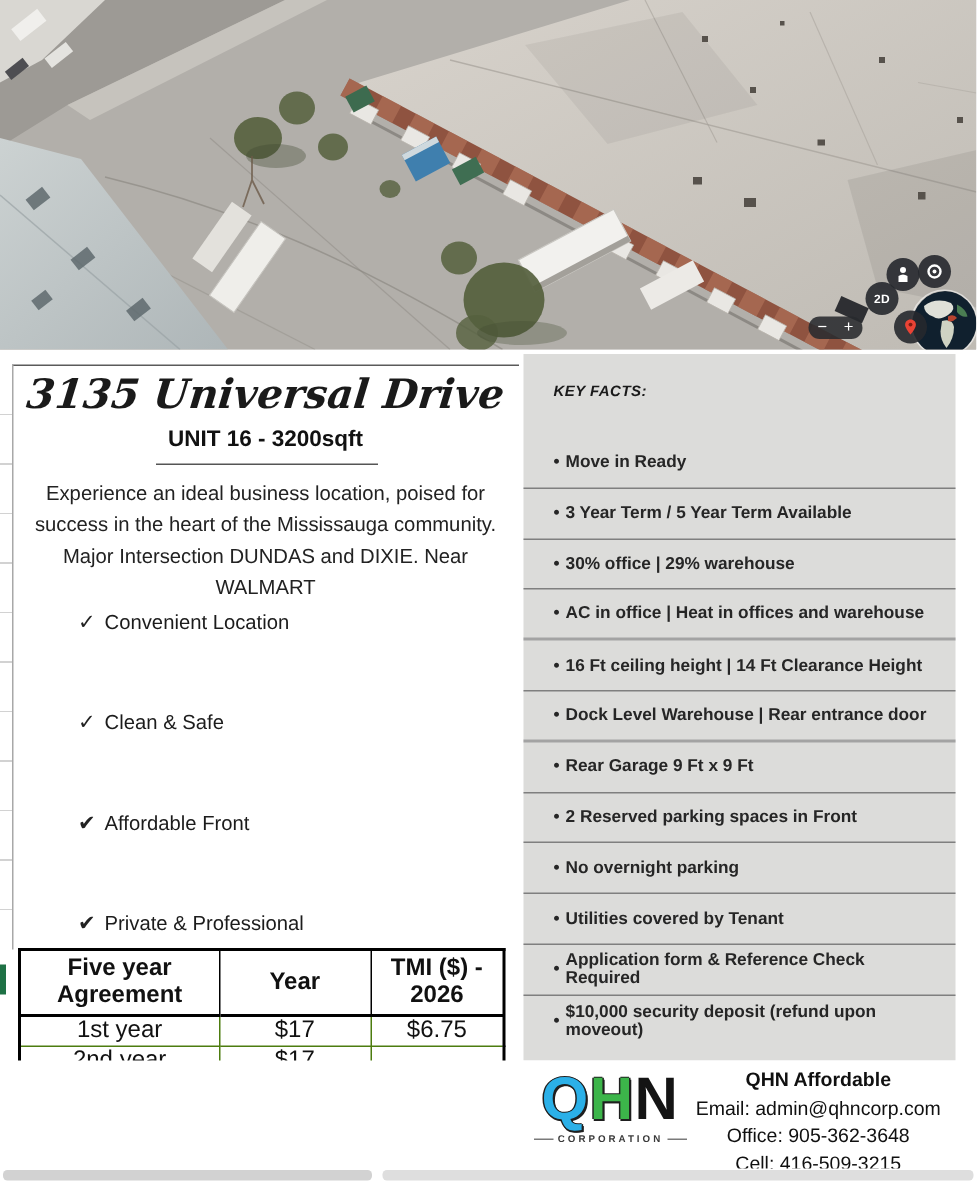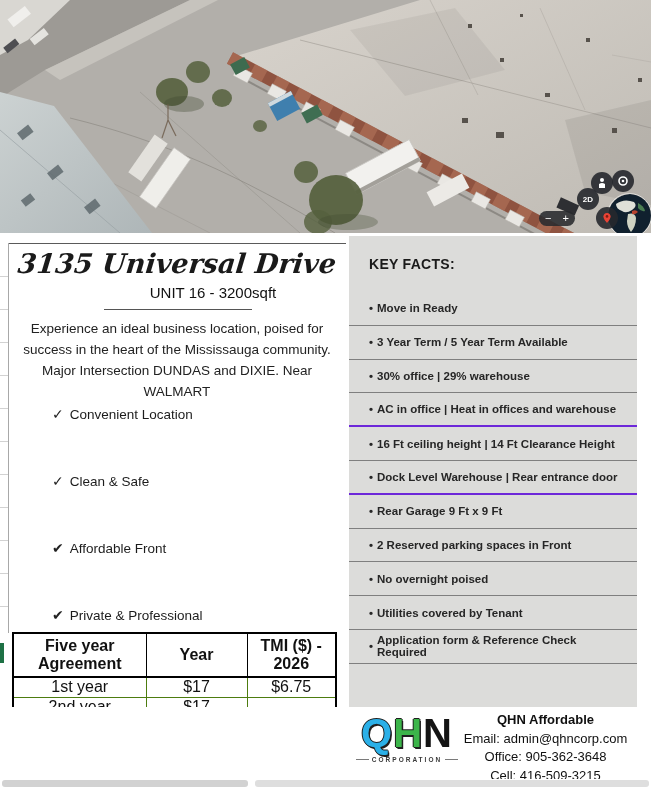--- a/index.html
+++ b/index.html
@@ -24,47 +24,47 @@
   .margin-grid { position:absolute; left:0; top:244px; width:8px; height:392px;
     background:repeating-linear-gradient(to bottom, transparent 0 32px, #d2d2d2 32px 33px); }
   .green-mark { position:absolute; left:0; top:643px; width:4px; height:20px; background:#1e7145; }
   .content-top-border { position:absolute; left:8px; top:243px; width:338px; height:1px; background:#5a5a5a; }
   .content-left-border { position:absolute; left:8px; top:243px; width:1px; height:390px; background:#a8a8a8; }
 
   .listing-title { position:absolute; left:8px; top:248px; width:338px; text-align:center;
     font-family:"DejaVu Serif", serif; font-style:italic; font-weight:700; font-size:27px; color:#1a1a1a;
     transform:skewX(-6deg); }
   .listing-subtitle { position:absolute; left:8px; top:284px; width:338px; text-align:center;
-    font-size:15px; font-weight:400; color:#111;margin-left:36px; }
+    font-size:15px; font-weight:700; color:#111; }
   .title-divider { position:absolute; left:104px; top:309px; width:148px; height:1px; background:#555; }
   .listing-desc { position:absolute; left:12px; top:318px; width:330px; text-align:center;
     font-size:13.5px; line-height:21px; color:#222; }
 
   .features { position:absolute; left:52px; top:404px; width:290px; }
   .feature { display:flex; align-items:center; gap:6px; height:20px; margin-bottom:47px;
     font-size:13.5px; color:#1c1c1c; }
   .feature .check { font-size:14px; color:#222; }
 
   
   .rate-table { position:absolute; left:12px; top:632px; width:323px; border-collapse:collapse;
     border:2px solid #000; table-layout:fixed; font-size:16px; color:#111; }
   .rate-table th { font-weight:700; border:1.5px solid #000; border-bottom:2px solid #000;
     height:44px; text-align:center; vertical-align:middle; line-height:18px; padding:0 6px; }
   .rate-table td { border:1px solid #4d7c0f; height:20px; text-align:center; vertical-align:middle; }
   .rate-table col.c1 { width:133px; } .rate-table col.c2 { width:101px; } .rate-table col.c3 { width:89px; }
 
   
   .key-facts { position:absolute; left:349px; top:236px; width:288px; height:471px; background:#dcdcda; }
-  .kf-heading { position:absolute; left:20px; top:20px; font-size:14px; font-weight:700;
-    letter-spacing:.3px; color:#1a1a1a; }
+  .kf-heading { position:absolute; left:20px; top:20px; font-size:10px; font-weight:700;
+    letter-spacing:.3px; color:#1a1a1a;font-style:italic; }
   .kf-list { position:absolute; left:0; top:56px; width:288px; list-style:none; }
   .kf-item { height:33.8px; display:flex; align-items:center; padding:0 10px 0 20px;
     font-size:11.5px; font-weight:600; color:#262626; border-bottom:1px solid #7f7f7f; }
   .kf-item::before { content:"• "; margin-right:4px; }
-  .kf-item.thick { border-bottom:2px solid #6d28d9; }
+  .kf-item.thick { border-bottom:2px solid #a3a3a3; }
   .kf-item.last { border-bottom:none; }
 
   
   .footer { position:absolute; left:0; top:707px; width:651px; height:72px; background:#fff; }
   .logo { position:absolute; left:356px; top:5px; width:102px; text-align:center; }
   .logo-letters { font-size:40px; font-weight:800; line-height:42px; letter-spacing:1px;
     text-shadow:1.5px 1.5px 0 #1f1f1f, -1px 0 0 #1f1f1f, 0 -1px 0 #1f1f1f, 1px 0 0 #1f1f1f, 0 1px 0 #1f1f1f; }
   .logo-q { color:#2bb0e8; } .logo-h { color:#3cb54a; } .logo-n { color:#141414; text-shadow:none; }
   .logo-sub { display:flex; align-items:center; gap:3px; margin-top:2px; color:#3a3a3a;
     font-size:6.5px; letter-spacing:2px; font-weight:700; }
@@ -337,23 +337,24 @@
     <div class="kf-heading">KEY FACTS:</div>
     <ul class="kf-list">
       <li class="kf-item">Move in Ready</li>
       <li class="kf-item">3 Year Term / 5 Year Term Available</li>
       <li class="kf-item">30% office  |  29% warehouse</li>
       <li class="kf-item thick">AC in office  |  Heat in offices and warehouse</li>
       <li class="kf-item">16 Ft ceiling height  |  14 Ft Clearance Height</li>
       <li class="kf-item thick">Dock Level Warehouse | Rear entrance door</li>
       <li class="kf-item">Rear Garage 9 Ft  x 9 Ft</li>
       <li class="kf-item">2 Reserved parking spaces in Front</li>
-      <li class="kf-item">No overnight poised</li>
+      <li class="kf-item">No overnight parking</li>
       <li class="kf-item">Utilities covered by Tenant</li>
       <li class="kf-item">Application form &amp; Reference Check Required</li>
+      <li class="kf-item last">$10,000 security deposit (refund upon moveout)</li>
     </ul>
   </div>
 
   <div class="footer">
     <div class="logo">
       <div class="logo-letters">
         <span class="logo-q">Q</span><span class="logo-h">H</span><span class="logo-n">N</span>
       </div>
       <div class="logo-sub">
         <span class="dash"></span>

